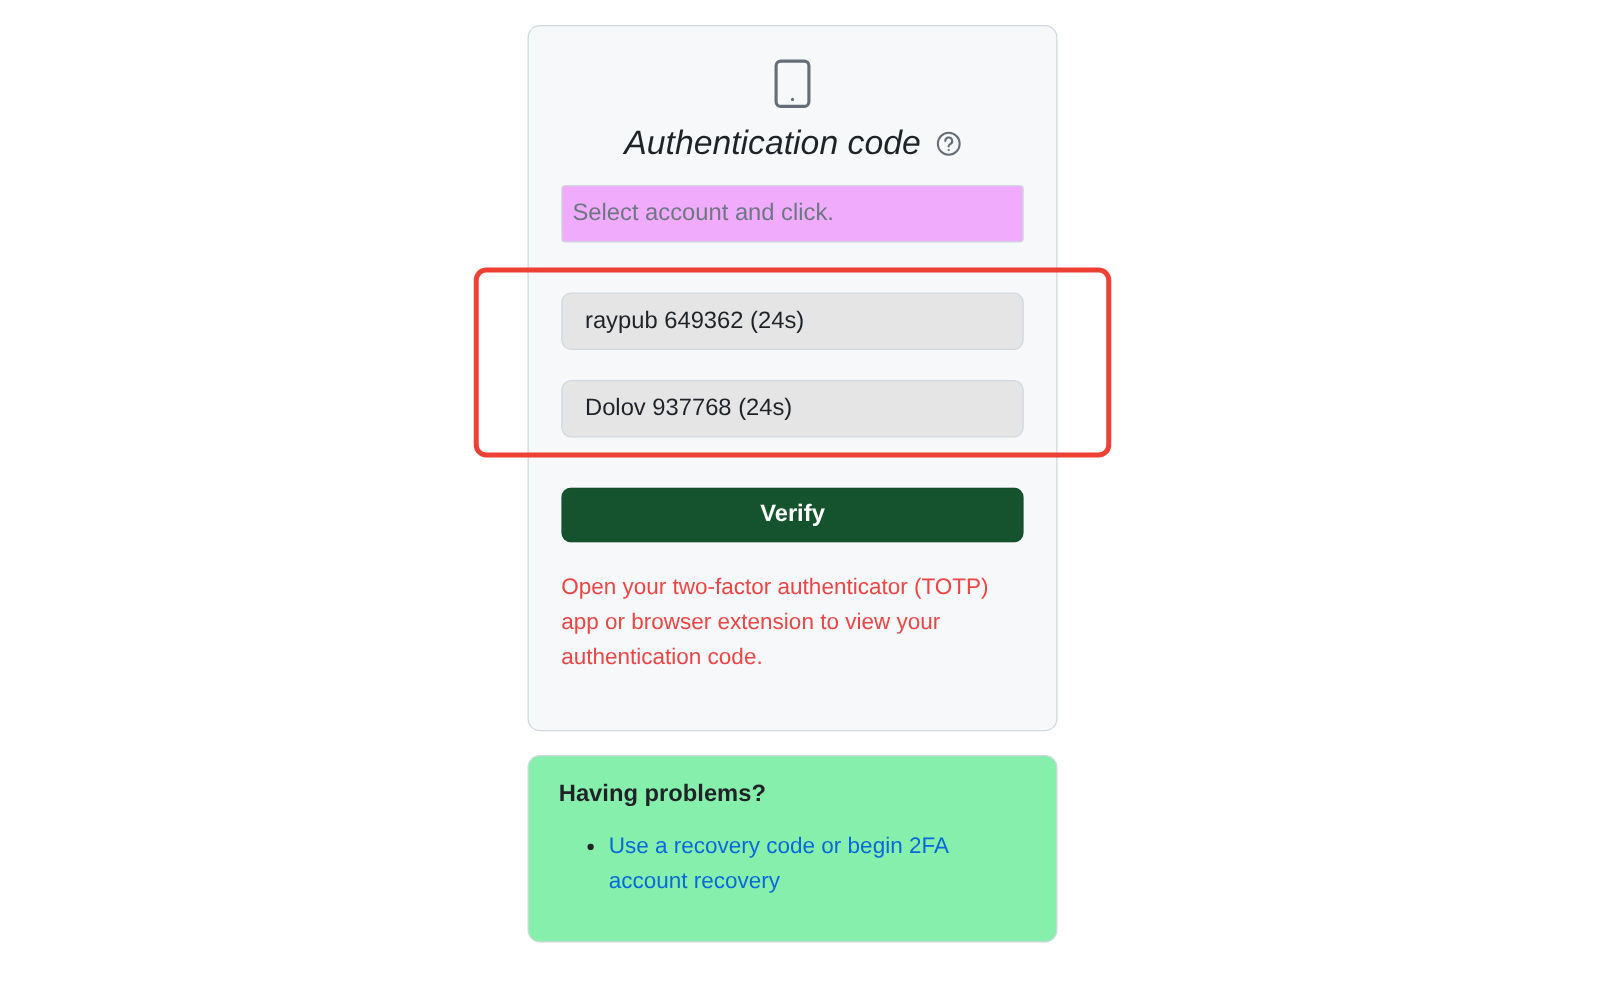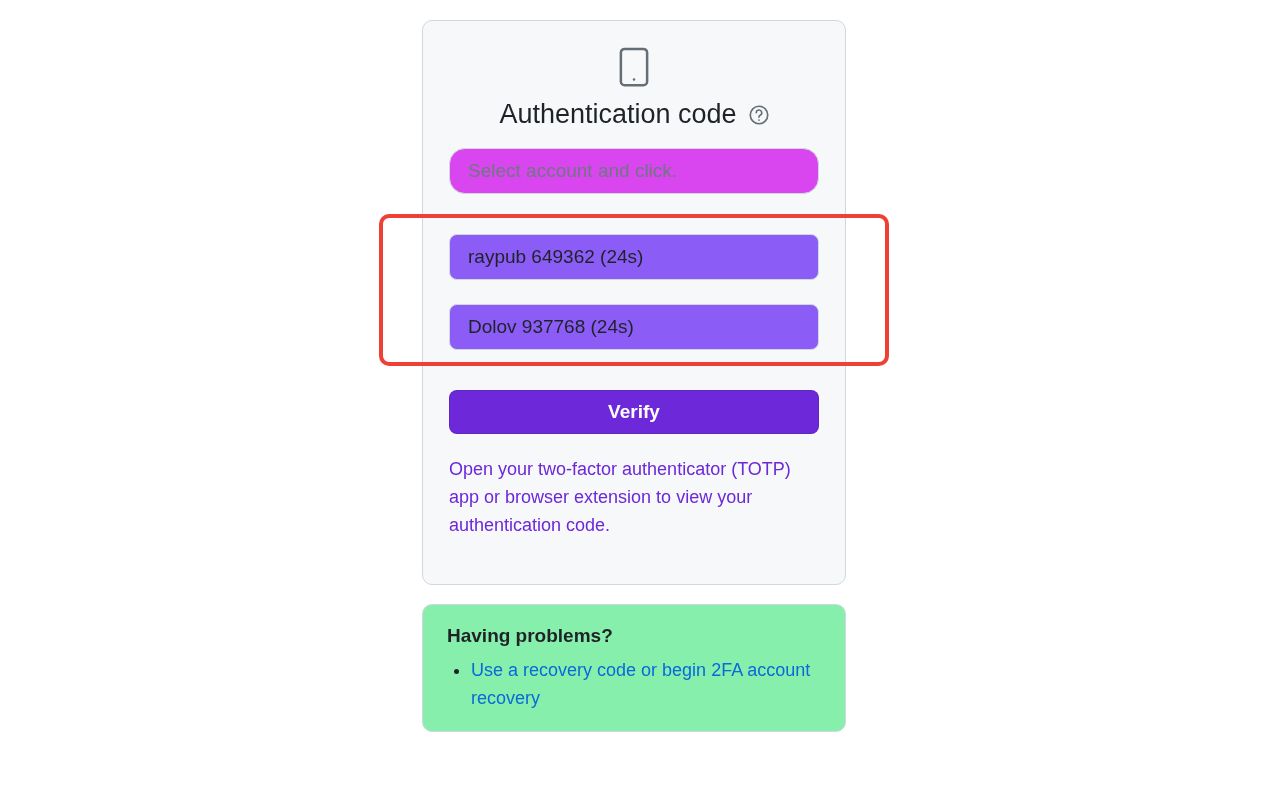--- a/index.html
+++ b/index.html
@@ -36,42 +36,43 @@
     width: 30px;
     height: 40px;
     color: #656d76;
   }
   .title-row {
     display: flex;
     align-items: center;
     justify-content: center;
     gap: 12px;
     margin-bottom: 18px;
+    font-style: italic;
   }
   .title-row h1 {
     font-size: 27px;
     font-weight: 400;
     margin: 0;
     color: #1f2328;
   }
   .help-icon {
     width: 20px;
     height: 20px;
     color: #656d76;
     flex: 0 0 auto;
     cursor: pointer;
   }
   .field {
     width: 100%;
     height: 46px;
     border: 1px solid #d0d7de;
-    border-radius: 16px;
-    background: #d946ef;
+    border-radius: 3px;
+    background: #f0abfc;
     font-size: 19px;
-    padding: 0 18px;
+    padding: 0 8px;
     color: #1f2328;
     outline: none;
     display: flex;
     align-items: center;
   }
   input.field::placeholder { color: #6e7781; }
   .highlight-group {
     border: 4px solid #ef4035;
     border-radius: 10px;
     padding: 16px 66px 12px 66px;
@@ -80,64 +81,64 @@
     margin-top: 20px;
     margin-bottom: 10px;
     position: relative;
     z-index: 2;
   }
   .acct-btn {
     width: 100%;
     height: 46px;
     border: 1px solid #d0d7de;
     border-radius: 8px;
-    background: #8b5cf6;
+    background: #e5e5e5;
     font-size: 19px;
     padding: 0 18px;
     color: #1f2328;
     display: flex;
     align-items: center;
     cursor: pointer;
   }
   .acct-btn + .acct-btn { margin-top: 24px; }
   .verify-btn {
     margin-top: 14px;
     width: 100%;
     height: 44px;
-    background: #6d28d9;
+    background: #14532d;
     border: 1px solid rgba(27,31,36,0.15);
     border-radius: 8px;
     color: #ffffff;
     font-size: 19px;
     font-weight: 600;
     cursor: pointer;
   }
   .hint {
     margin-top: 22px;
     font-size: 18px;
     line-height: 1.55;
-    color: #6d28d9;
+    color: #ef4444;
   }
   .problems {
     position: absolute;
     left: 422px;
     top: 604px;
     width: 424px;
     background: #86efac;
     border: 1px solid #d0d7de;
     border-radius: 10px;
     padding: 20px 24px 18px 24px;
   }
   .problems h2 {
     margin: 0 0 10px 0;
     font-size: 19px;
     font-weight: 600;
   }
   .problems ul {
-    margin: 0;
+    margin: 16px;
     padding-left: 24px;
   }
   .problems li {
     font-size: 18px;
     line-height: 1.55;
   }
   .problems a {
     color: #0969da;
     text-decoration: none;
     cursor: pointer;

